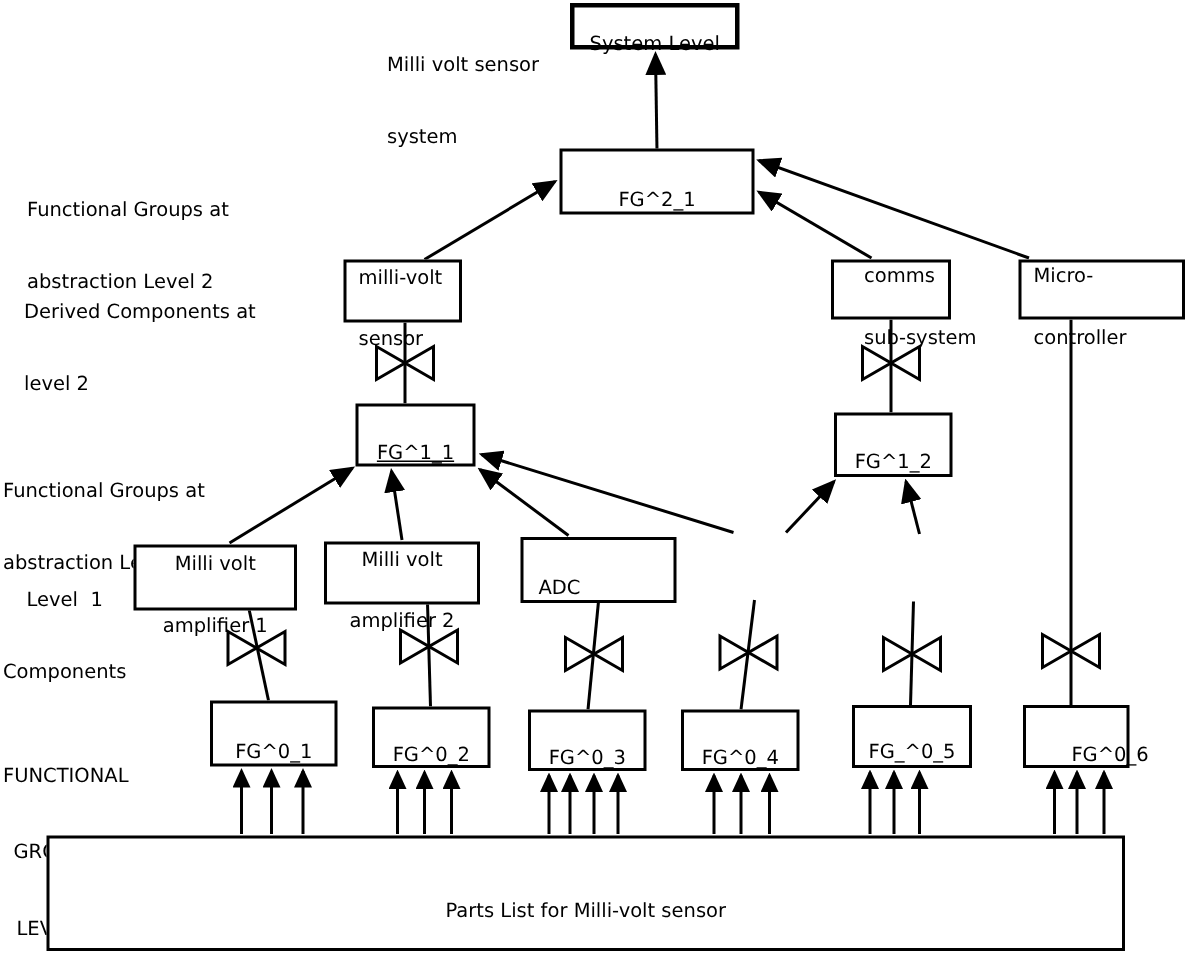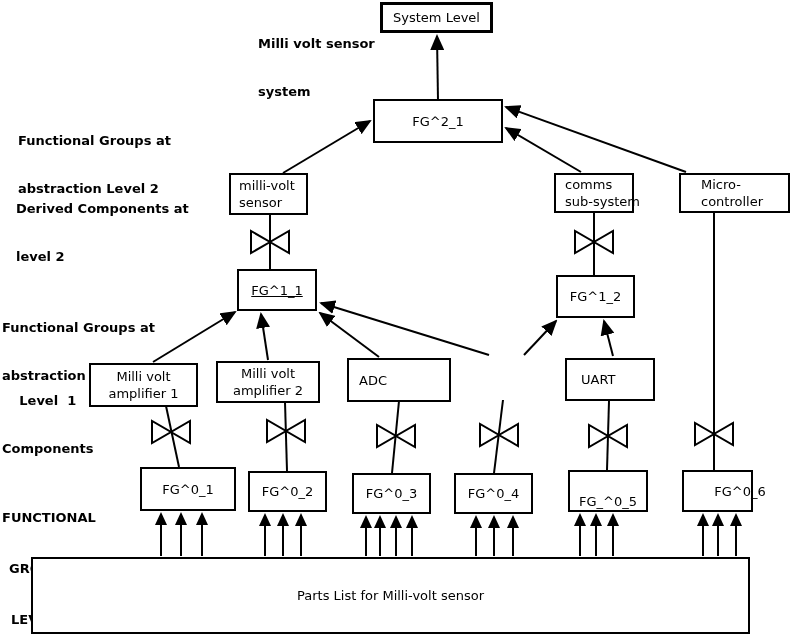--- a/index.html
+++ b/index.html
@@ -21,23 +21,23 @@
     background: #ffffff;
     display: flex;
     flex-direction: column;
     align-items: center;
     justify-content: center;
     line-height: 17px;
     text-align: center;
   }
   .node.thick { border-width: 3px; }
   .node.left { align-items: flex-start; text-align: left; }
-  .lbl { position: absolute; line-height: 16px; white-space: pre; font-weight: bold; }
+  .lbl { position: absolute; line-height: 16px; white-space: pre; }
   .lbl span { display: block; white-space: pre; }
-  .node span { display: block; white-space: pre; }
+  .node span { display: block; white-space: pre; margin-top: 24px; }
 </style>
 </head>
 <body>
 
 <div id="canvas">
 
   <svg class="wires" width="793" height="638" viewBox="0 0 793 638">
     <defs>
       <marker id="ah" markerUnits="userSpaceOnUse" markerWidth="16" markerHeight="14" refX="14" refY="7" orient="auto">
         <path d="M0,0 L16,7 L0,14 Z" fill="#000000"></path>
@@ -137,26 +137,26 @@
 
   <div class="node" style="left:373px; top:99px; width:130px; height:44px;">
     <span>FG^2_1</span>
   </div>
 
   <div class="node left" style="left:229px; top:173px; width:79px; height:42px; padding-left:8px;">
     <span>milli-volt</span>
     <span>sensor</span>
   </div>
 
-  <div class="node left" style="left:554px; top:173px; width:80px; height:40px; padding-left:9px;">
+  <div class="node left" style="left:554px; top:173px; width:80px; height:40px; padding-left:20px;">
     <span>comms</span>
     <span>sub-system</span>
   </div>
 
-  <div class="node left" style="left:679px; top:173px; width:111px; height:40px; padding-left:20px;">
+  <div class="node left" style="left:679px; top:173px; width:111px; height:40px; padding-left:8px;">
     <span>Micro-</span>
     <span>controller</span>
   </div>
 
   <div class="node" style="left:237px; top:269px; width:80px; height:42px;text-decoration:underline;">
     <span>FG^1_1</span>
   </div>
 
   <div class="node" style="left:556px; top:275px; width:79px; height:43px;">
     <span>FG^1_2</span>
@@ -170,25 +170,22 @@
   <div class="node" style="left:216px; top:361px; width:104px; height:42px;">
     <span>Milli volt</span>
     <span>amplifier 2</span>
   </div>
 
   <div class="node left" style="left:347px; top:358px; width:104px; height:44px; padding-left:10px;">
     <span>ADC</span>
   </div>
 
 
-  <div class="node left" style="left:565px; top:358px; width:90px; height:43px; padding-left:14px;">
-    <span>UART</span>
-  </div>
-
-  <div class="node" style="left:140px; top:467px; width:96px; height:44px;">
+
+  <div class="node" style="left:140px; top:467px; width:85px; height:44px;">
     <span>FG^0_1</span>
   </div>
 
   <div class="node" style="left:248px; top:471px; width:79px; height:41px;">
     <span>FG^0_2</span>
   </div>
 
   <div class="node" style="left:352px; top:473px; width:79px; height:41px;">
     <span>FG^0_3</span>
   </div>

